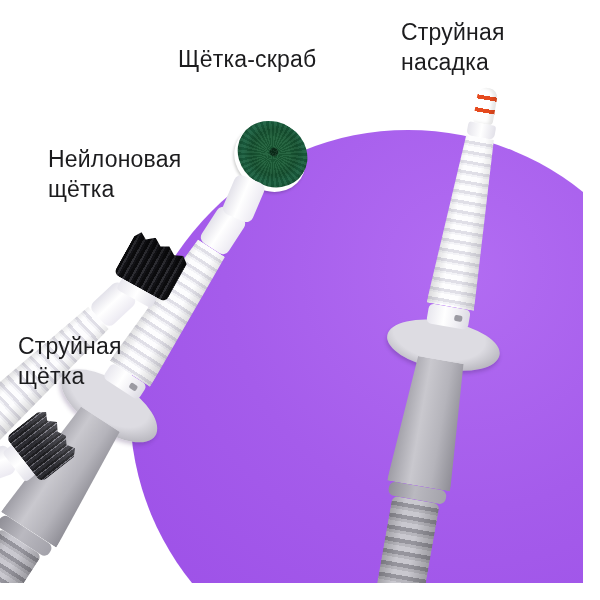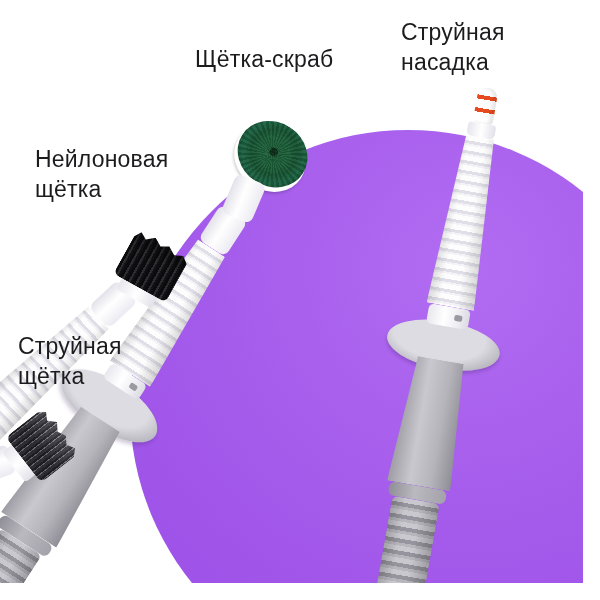--- a/index.html
+++ b/index.html
@@ -91,22 +91,22 @@
       repeating-linear-gradient(90deg,#26262a 0 2px,#83828c 2px 3px,#3a3a41 3px 6px);
     clip-path:polygon(0 20%,9% 5%,22% 14%,34% 0,48% 11%,62% 3%,75% 13%,89% 4%,100% 17%,100% 100%,0 100%);}
   .p-steel .headbase{width:38px;height:14px;margin-top:-2px;}
   .p-steel .neck{width:30px;height:42px;margin-top:-3px;}
 
   
   .label{
     position:absolute;color:#1c1c1e;font-size:23px;line-height:30px;font-weight:400;
     letter-spacing:.2px;z-index:10;
   }
-  .label-nylon{left:35px;top:144px;width:165px;}
-  .label-scrub{left:195px;top:44px;width:220px;}
+  .label-nylon{left:48px;top:144px;width:165px;}
+  .label-scrub{left:178px;top:44px;width:220px;}
   .label-jet{left:401px;top:17px;width:125px;}
   .label-steel{left:18px;top:331px;width:125px;}
 </style>
 </head>
 <body>
 
 <div id="stage">
 
   <div class="circle"></div>
 

